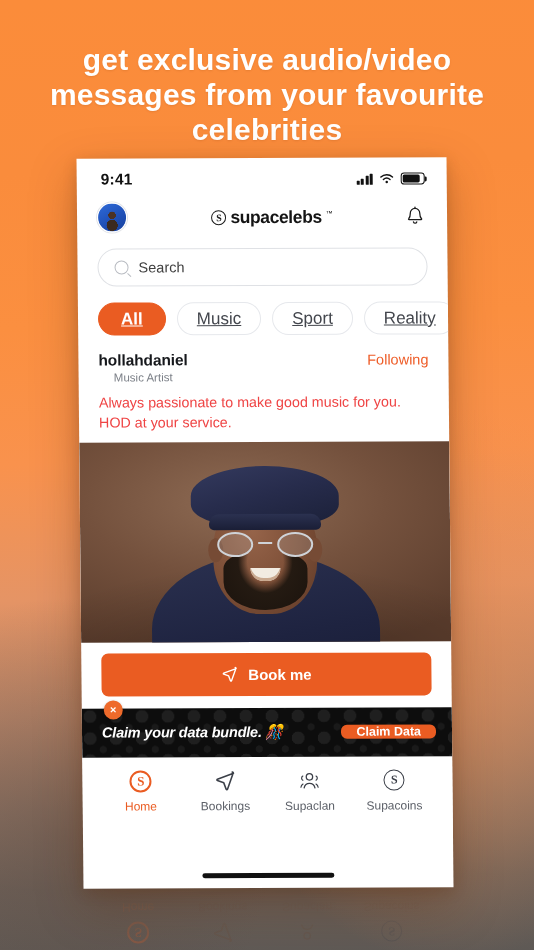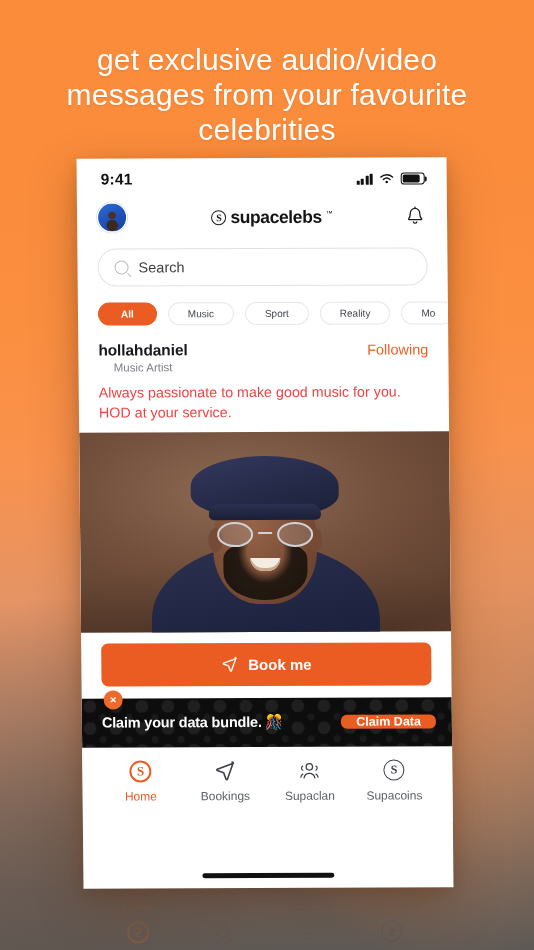--- a/index.html
+++ b/index.html
@@ -35,21 +35,21 @@
 
   
   .headline {
     position: absolute;
     left: 0; right: 0; top: 42px;
     text-align: center;
     color: #ffffff;
     font-size: 30px;
     line-height: 1.17;
     letter-spacing: .2px;
-    font-weight: 400;
+    font-weight: 700;
     padding: 0 26px;
     z-index: 5;
     text-shadow: 0 1px 2px rgba(150,70,20,.18);
   }
 
   
   .phone-wrap {
     position: absolute;
     left: 80px; top: 158px;
     width: 370px; height: 730px;
@@ -126,24 +126,24 @@
   .search-icon { width: 14px; height: 14px; border: 1.4px solid #b9bcc2; border-radius: 50%; position: relative; flex:none; }
   .search-icon::after { content:""; position:absolute; right:-4px; bottom:-2.5px; width:5px; height:1.4px; background:#b9bcc2; transform:rotate(42deg); border-radius:1px; }
   .search-ph { font-size: 14.5px; color: #404040; }
 
   
   .chips {
     display: flex; gap: 11px; padding: 16px 0 14px 20px;
     overflow: hidden; white-space: nowrap;
   }
   .chip {
-    height: 23px; min-width: 52px; padding: 0 19px;
+    height: 33px; min-width: 52px; padding: 0 19px;
     border-radius: 18px; border: 1.2px solid #e6e8ec;
     display: inline-flex; align-items: center; justify-content: center;
-    font-size: 10px; color: #43464d; background: #fff; flex: none;
+    font-size: 17px; color: #43464d; background: #fff; flex: none; text-decoration: underline;
   }
   .chip.active { background: #ea5c22; border-color:#ea5c22; color: #fff; font-weight: 600; padding: 0 22px; }
 
   
   .profile { padding: 2px 20px 0 20px; }
   .p-row { display:flex; align-items:flex-start; justify-content:space-between; }
   .p-name { font-size: 15.5px; font-weight: 700; color:#16181c; letter-spacing:-.1px; }
   .p-role { font-size: 11.5px; color:#7c8088; margin-top: 2px; text-align: center; }
   .p-follow { font-size: 14.5px; color:#ee5c27; font-weight: 500; margin-top: 1px; }
   .p-bio { font-size: 14.3px; color: #ef4444; line-height: 1.42; margin-top: 9px; }
@@ -248,21 +248,21 @@
     padding: 0 16px 0 20px;
   }
   .promo-pattern {
     position:absolute; inset:0;
     background-image:
       radial-gradient(circle at 8px 8px, rgba(255,255,255,.075) 0 6.2px, rgba(255,255,255,0) 6.6px),
       radial-gradient(circle at 8px 8px, rgba(255,255,255,.055) 0 3.4px, rgba(255,255,255,0) 3.8px);
     background-size: 26px 22px, 26px 22px;
     background-position: 0 0, 13px 11px;
   }
-  .promo-text { position:relative; color:#fff; font-size:14.5px; font-weight:700; letter-spacing:-.2px; }
+  .promo-text { position:relative; color:#fff; font-size:14.5px; font-weight:700; letter-spacing:-.2px;font-style:italic; }
   .promo-btn {
     position:relative; background:#ea5c22; color:#fff; font-size:12.5px; font-weight:600;
     padding: 0 15px; border-radius: 6px; white-space:nowrap;
   }
 
   
   .nav {
     height: 76px; background:#fff; display:flex; align-items:flex-start;
     padding: 12px 16px 0 16px;
   }

